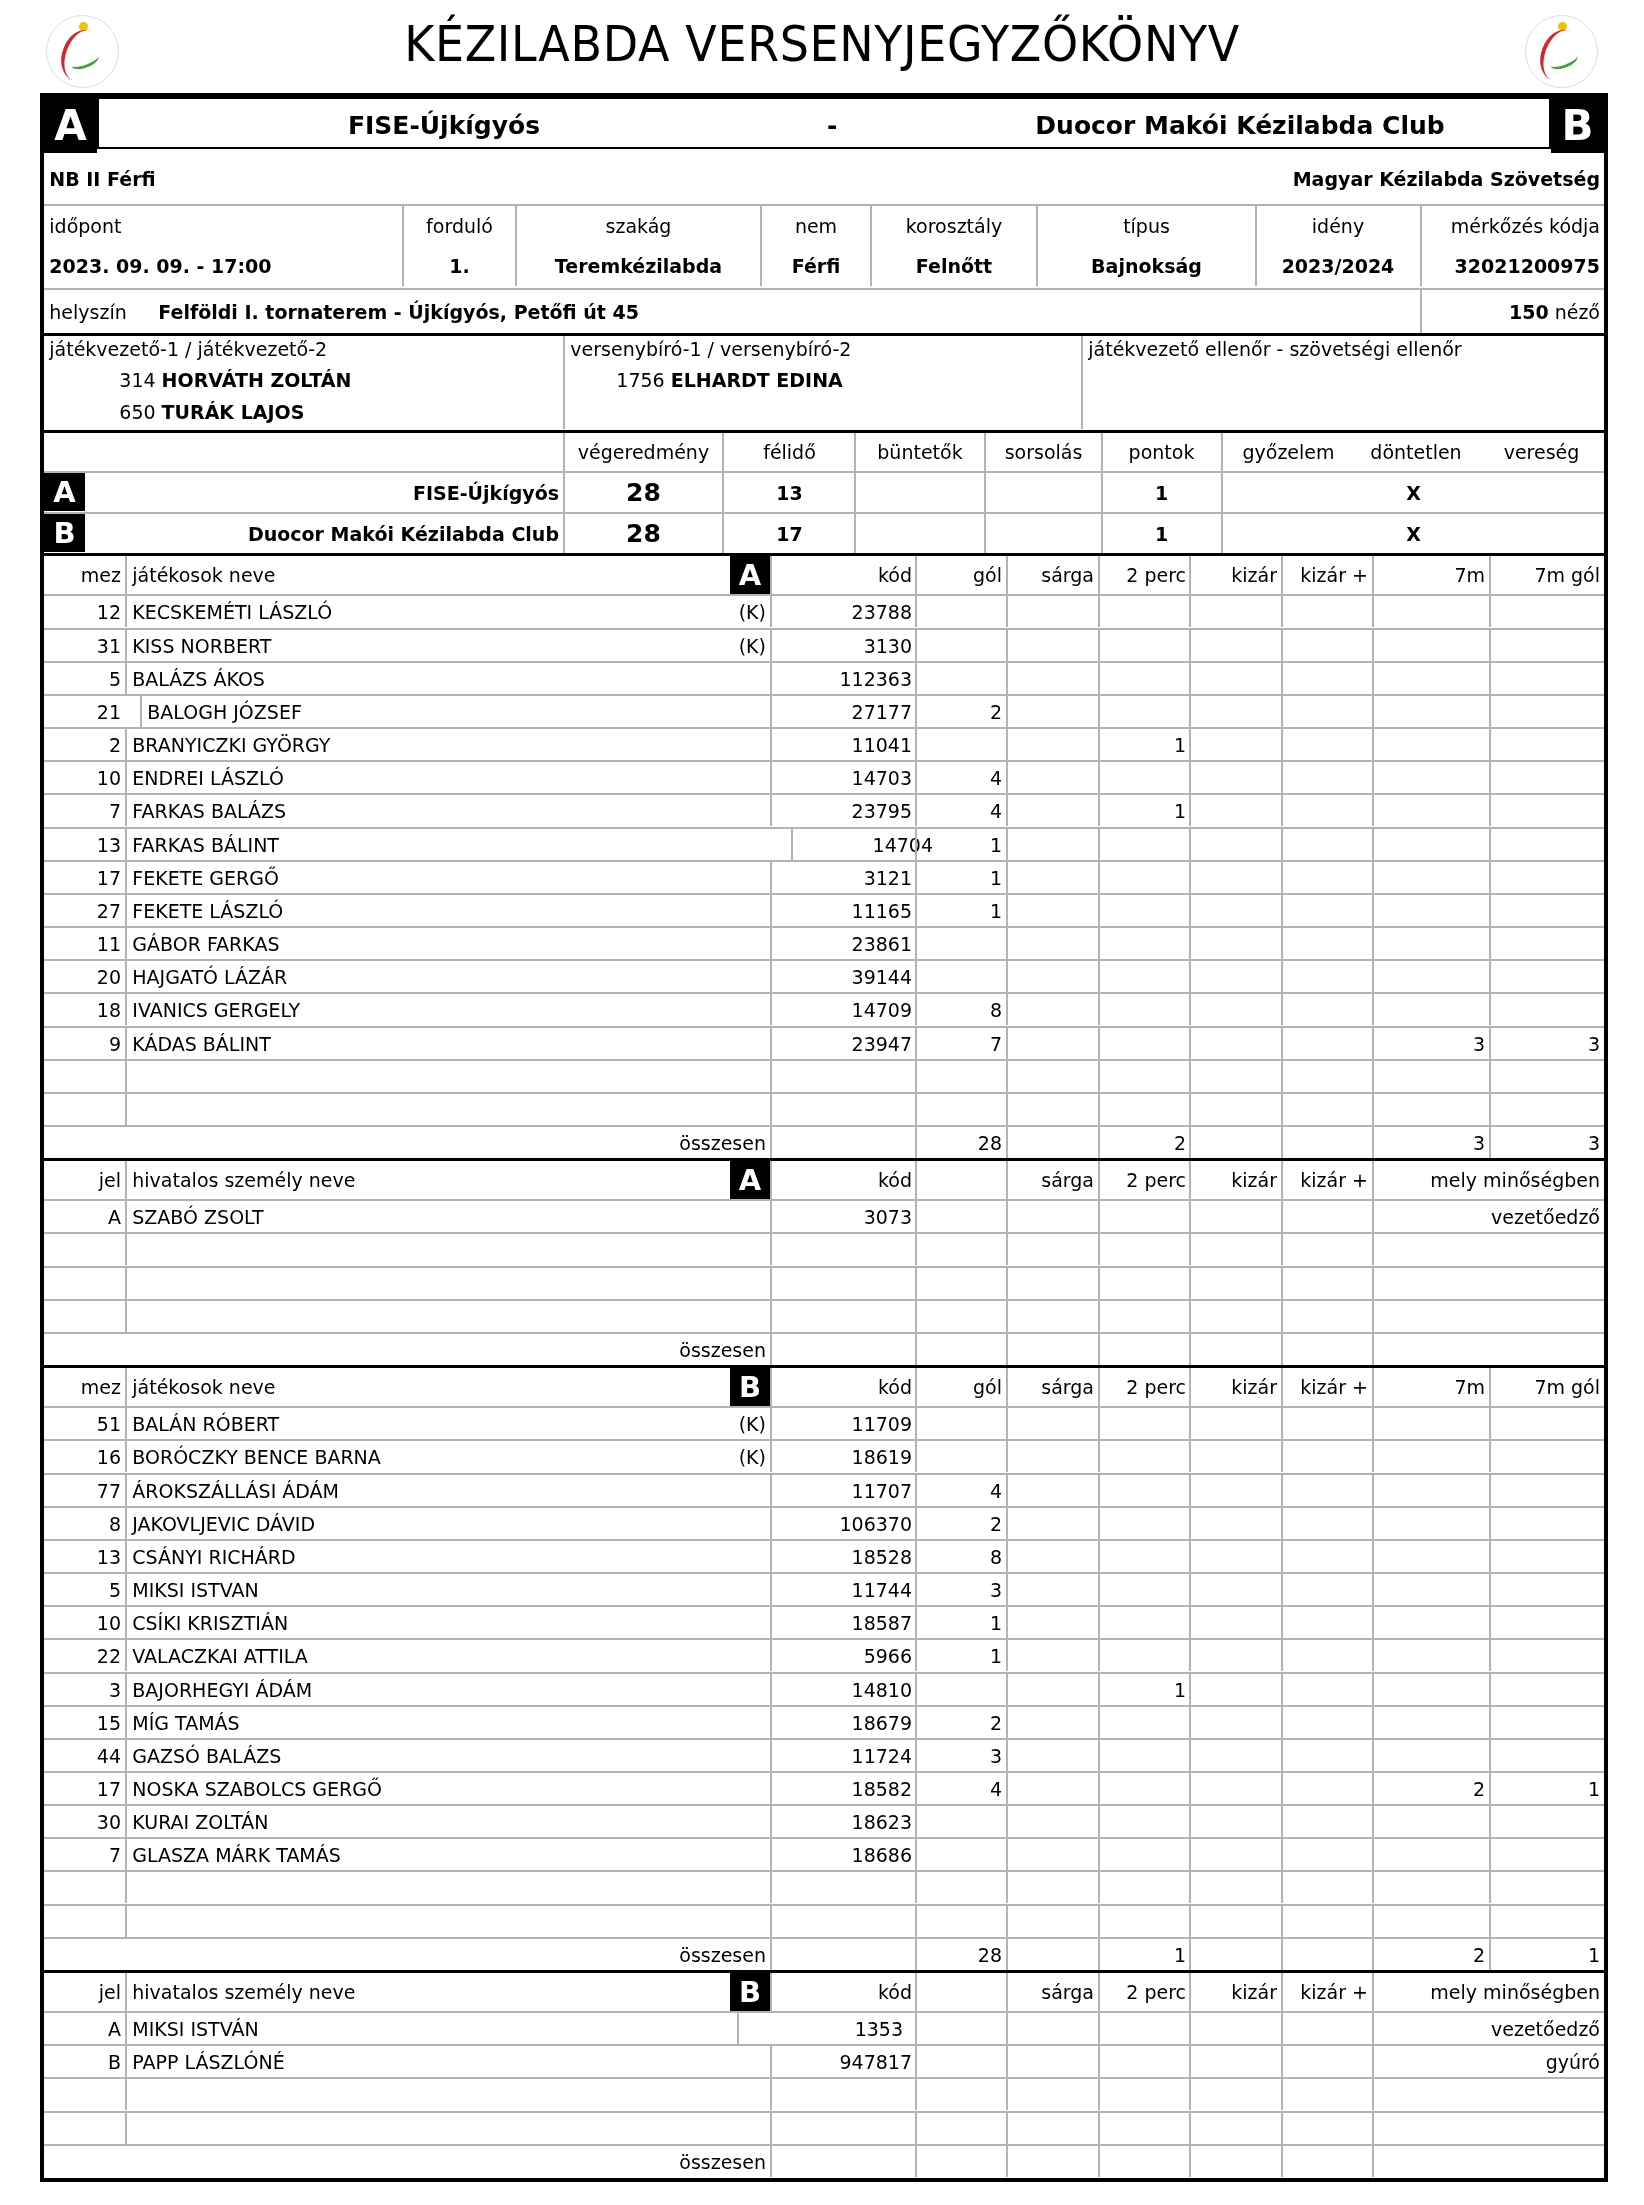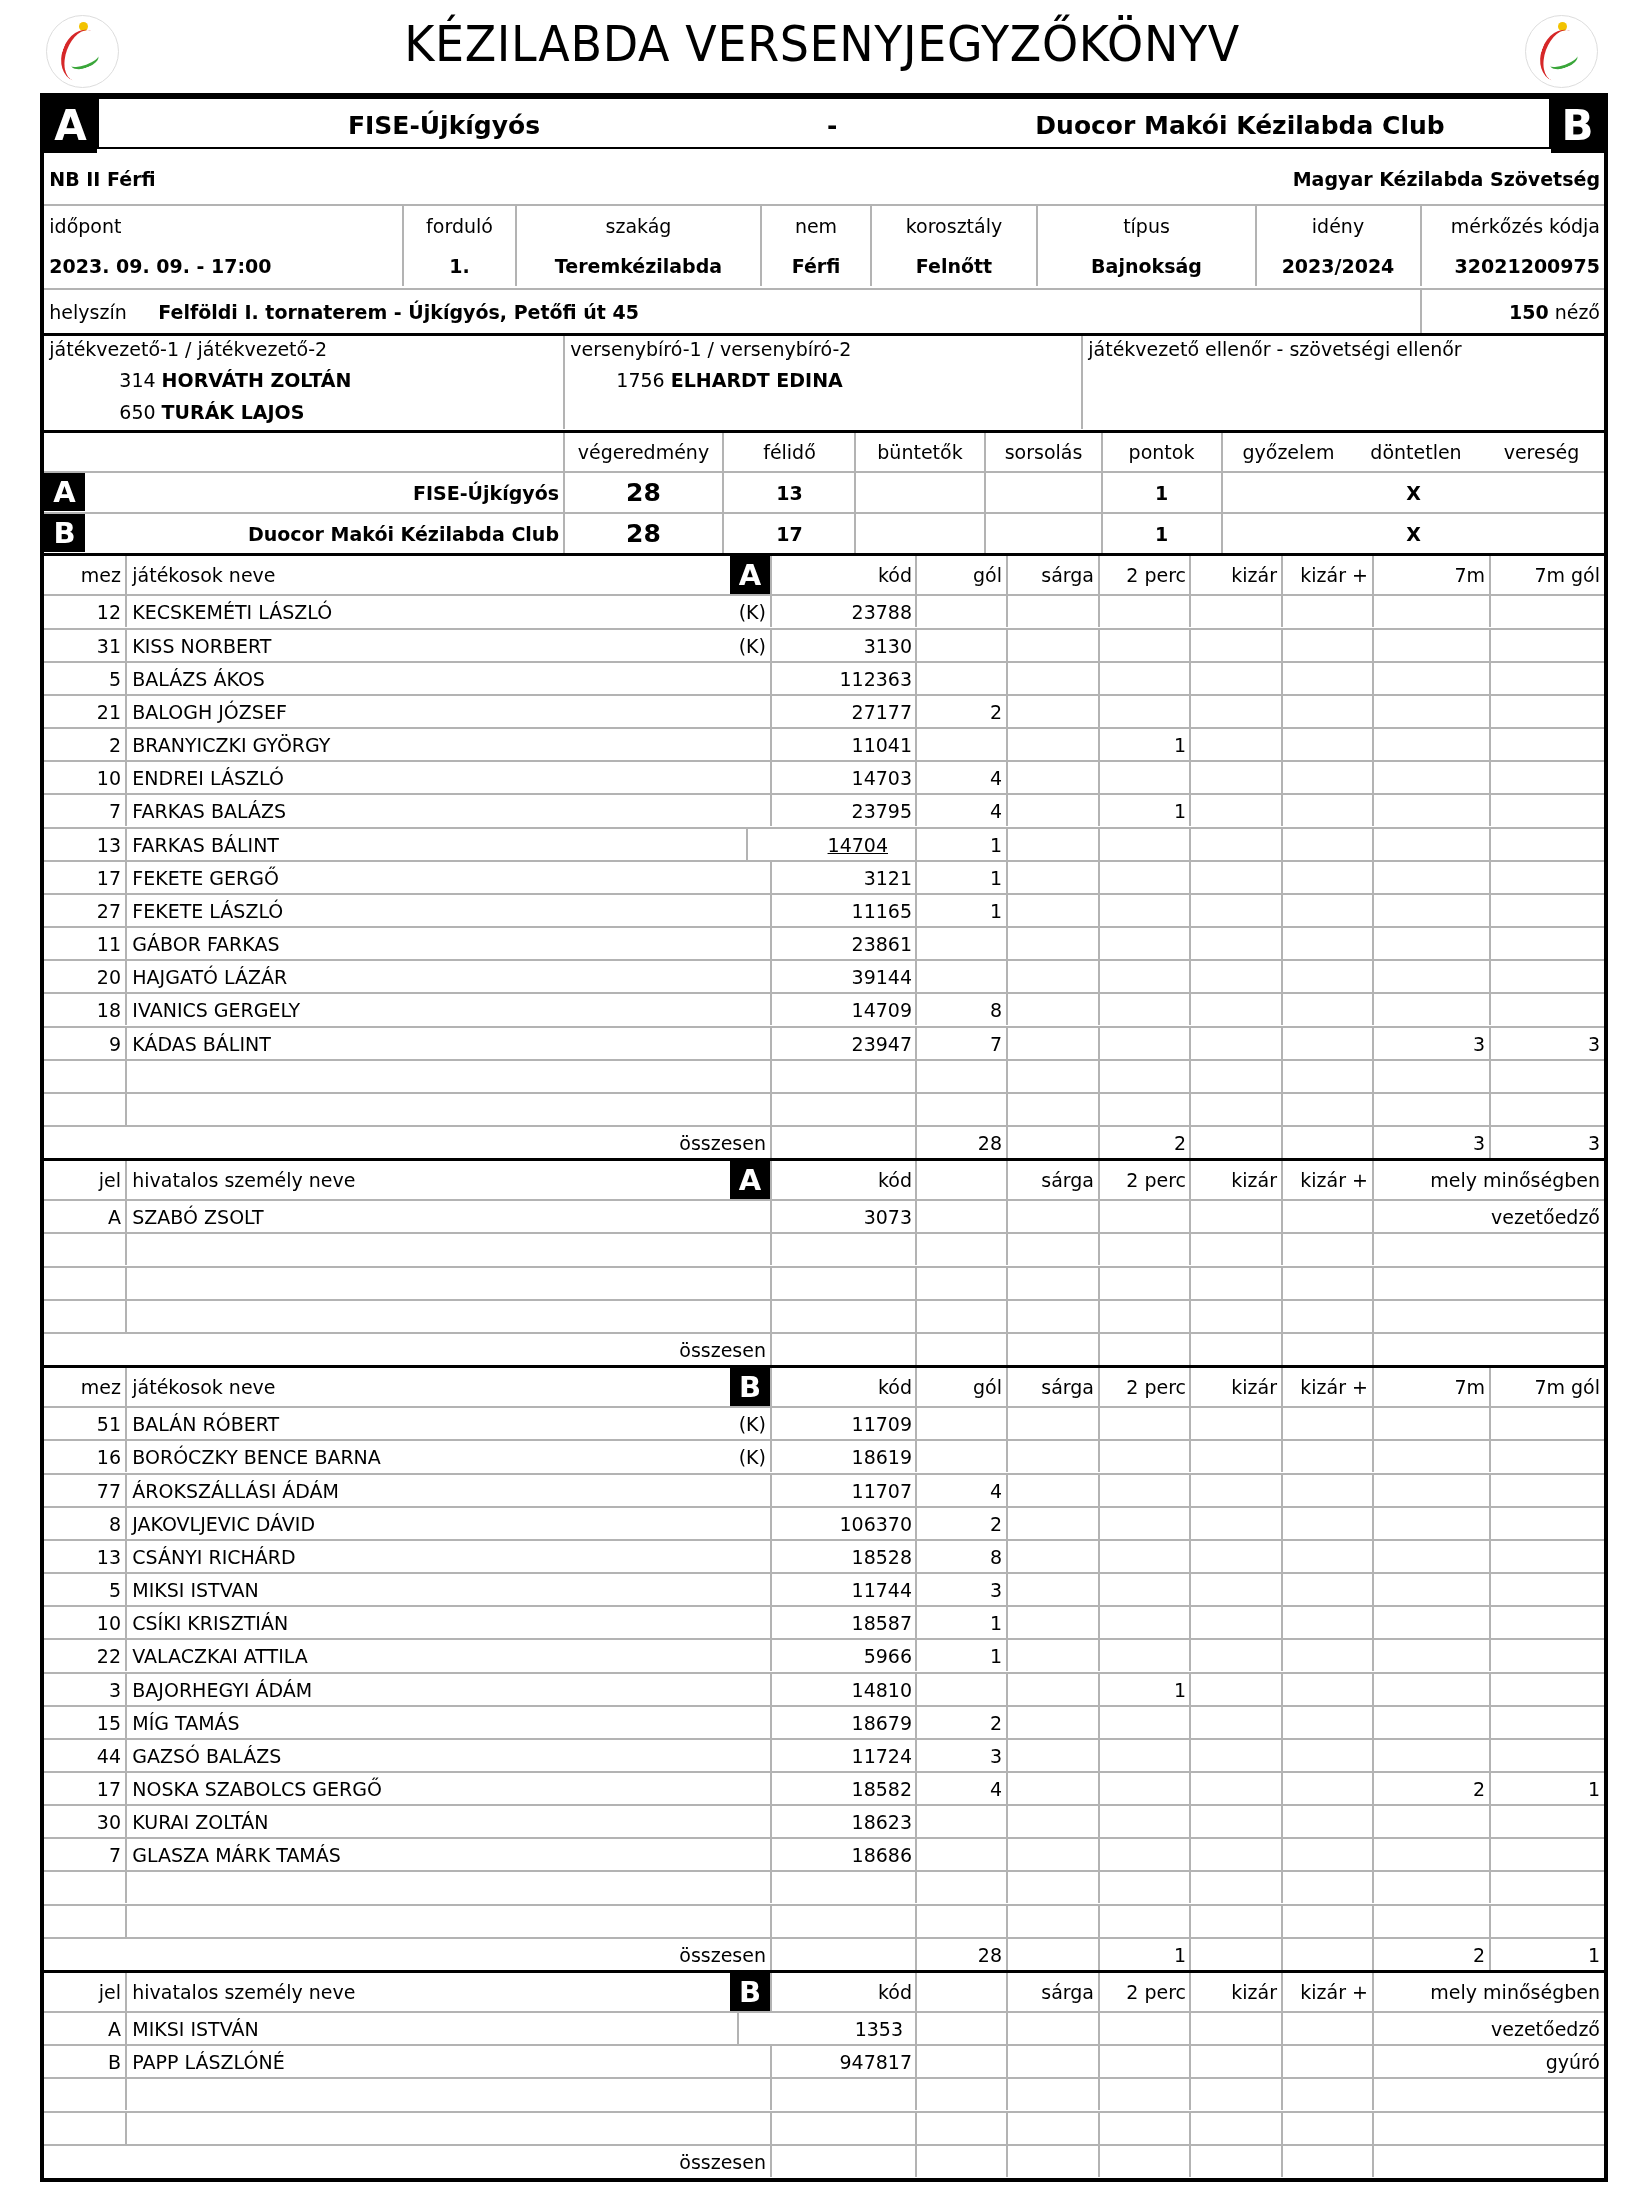--- a/index.html
+++ b/index.html
@@ -199,21 +199,21 @@
         <div class="cell r vline" style="left:871px;width:91px;"></div>
         <div class="cell r vline" style="left:962px;width:92px;"></div>
         <div class="cell r vline" style="left:1054px;width:92px;"></div>
         <div class="cell r vline" style="left:1145px;width:92px;"></div>
         <div class="cell r vline" style="left:1237px;width:91px;"></div>
         <div class="cell r vline" style="left:1328px;width:117px;"></div>
         <div class="cell r vline" style="left:1445px;width:115px;"></div>
       </div>
       <div class="row hline-g" style="top:597px;height:33px;">
         <div class="cell r" style="left:0px;width:81px;">21</div>
-        <div class="cell l vline" style="left:81px;width:737px;">BALOGH JÓZSEF</div>
+        <div class="cell l vline" style="left:96px;width:737px;">BALOGH JÓZSEF</div>
         <span style="position: absolute; right: 838px; left: auto; top: 0px; height: 100%; display: flex; align-items: center; font-size: 19px;"></span>
         <div class="cell r vline" style="left:726px;width:146px;">27177</div>
         <div class="cell r vline" style="left:871px;width:91px;">2</div>
         <div class="cell r vline" style="left:962px;width:92px;"></div>
         <div class="cell r vline" style="left:1054px;width:92px;"></div>
         <div class="cell r vline" style="left:1145px;width:92px;"></div>
         <div class="cell r vline" style="left:1237px;width:91px;"></div>
         <div class="cell r vline" style="left:1328px;width:117px;"></div>
         <div class="cell r vline" style="left:1445px;width:115px;"></div>
       </div>
@@ -253,21 +253,21 @@
         <div class="cell r vline" style="left:1054px;width:92px;">1</div>
         <div class="cell r vline" style="left:1145px;width:92px;"></div>
         <div class="cell r vline" style="left:1237px;width:91px;"></div>
         <div class="cell r vline" style="left:1328px;width:117px;"></div>
         <div class="cell r vline" style="left:1445px;width:115px;"></div>
       </div>
       <div class="row hline-g" style="top:730px;height:33px;">
         <div class="cell r" style="left:0px;width:81px;">13</div>
         <div class="cell l vline" style="left:81px;width:645px;">FARKAS BÁLINT</div>
         <span style="position: absolute; right: 838px; left: auto; top: 0px; height: 100%; display: flex; align-items: center; font-size: 19px;"></span>
-        <div class="cell r vline" style="left:702px;width:146px;text-decoration:underline;">14704</div>
+        <div class="cell r vline" style="left:747px;width:146px;">14704</div>
         <div class="cell r vline" style="left:871px;width:91px;">1</div>
         <div class="cell r vline" style="left:962px;width:92px;"></div>
         <div class="cell r vline" style="left:1054px;width:92px;"></div>
         <div class="cell r vline" style="left:1145px;width:92px;"></div>
         <div class="cell r vline" style="left:1237px;width:91px;"></div>
         <div class="cell r vline" style="left:1328px;width:117px;"></div>
         <div class="cell r vline" style="left:1445px;width:115px;"></div>
       </div>
       <div class="row hline-g" style="top:763px;height:33px;">
         <div class="cell r" style="left:0px;width:81px;">17</div>

